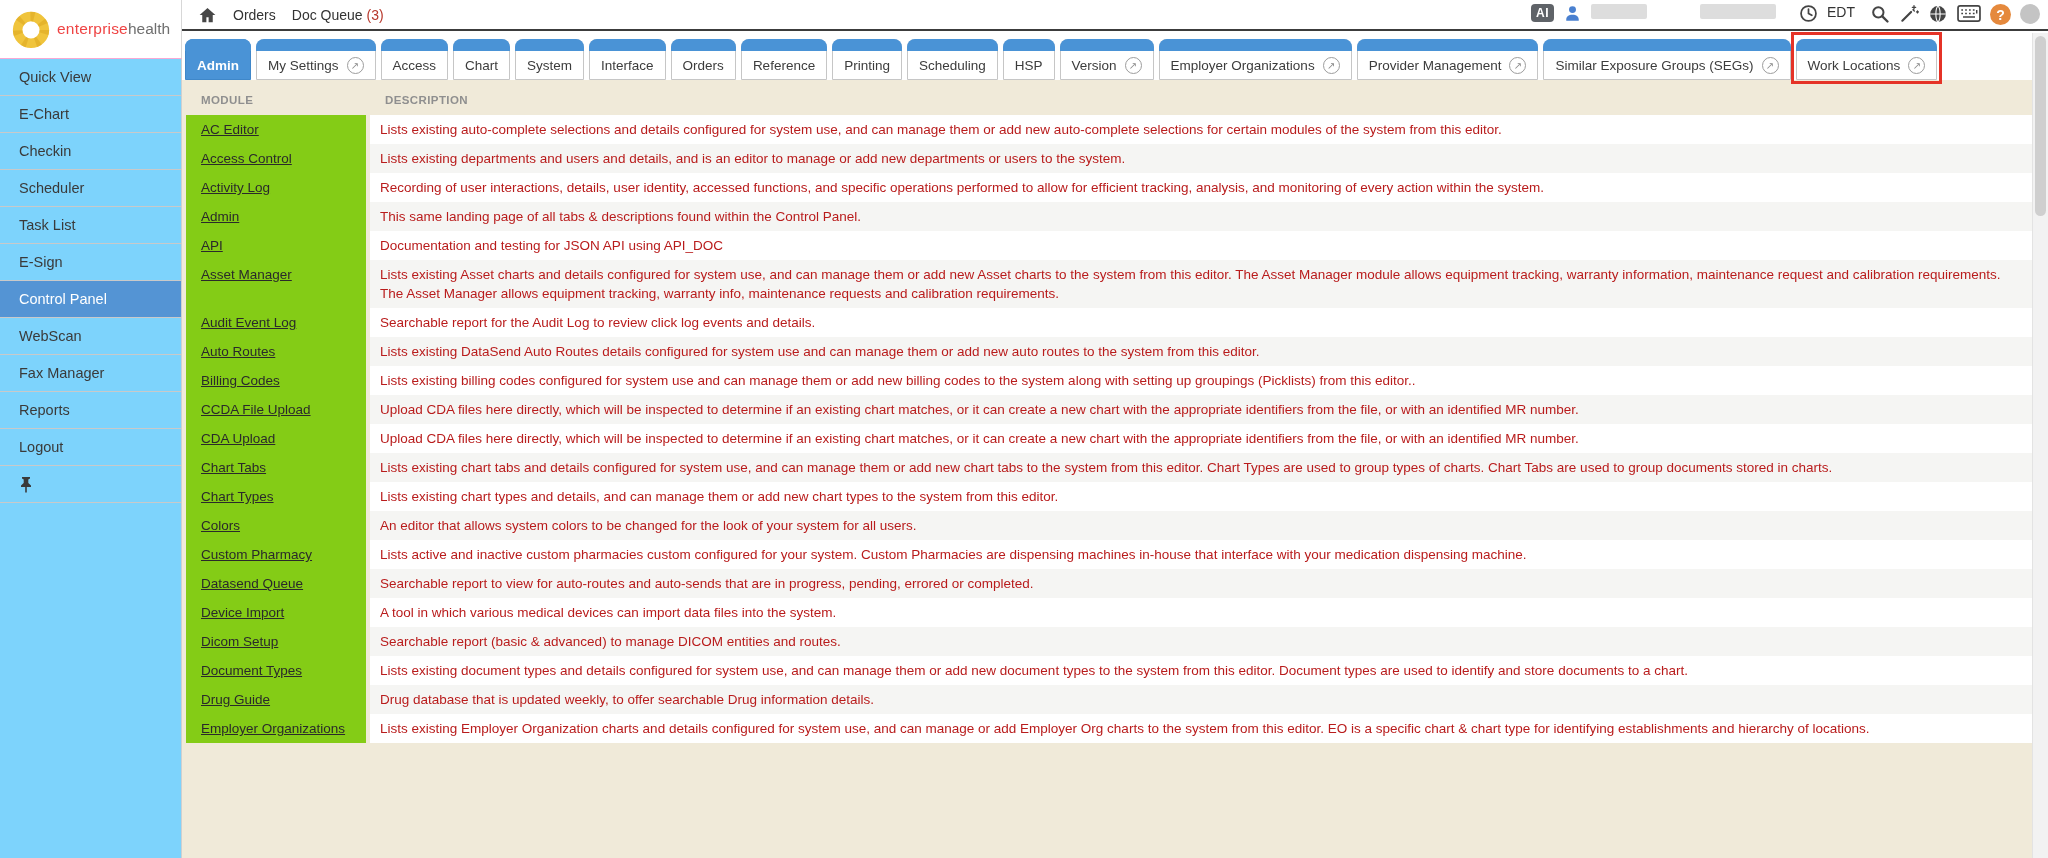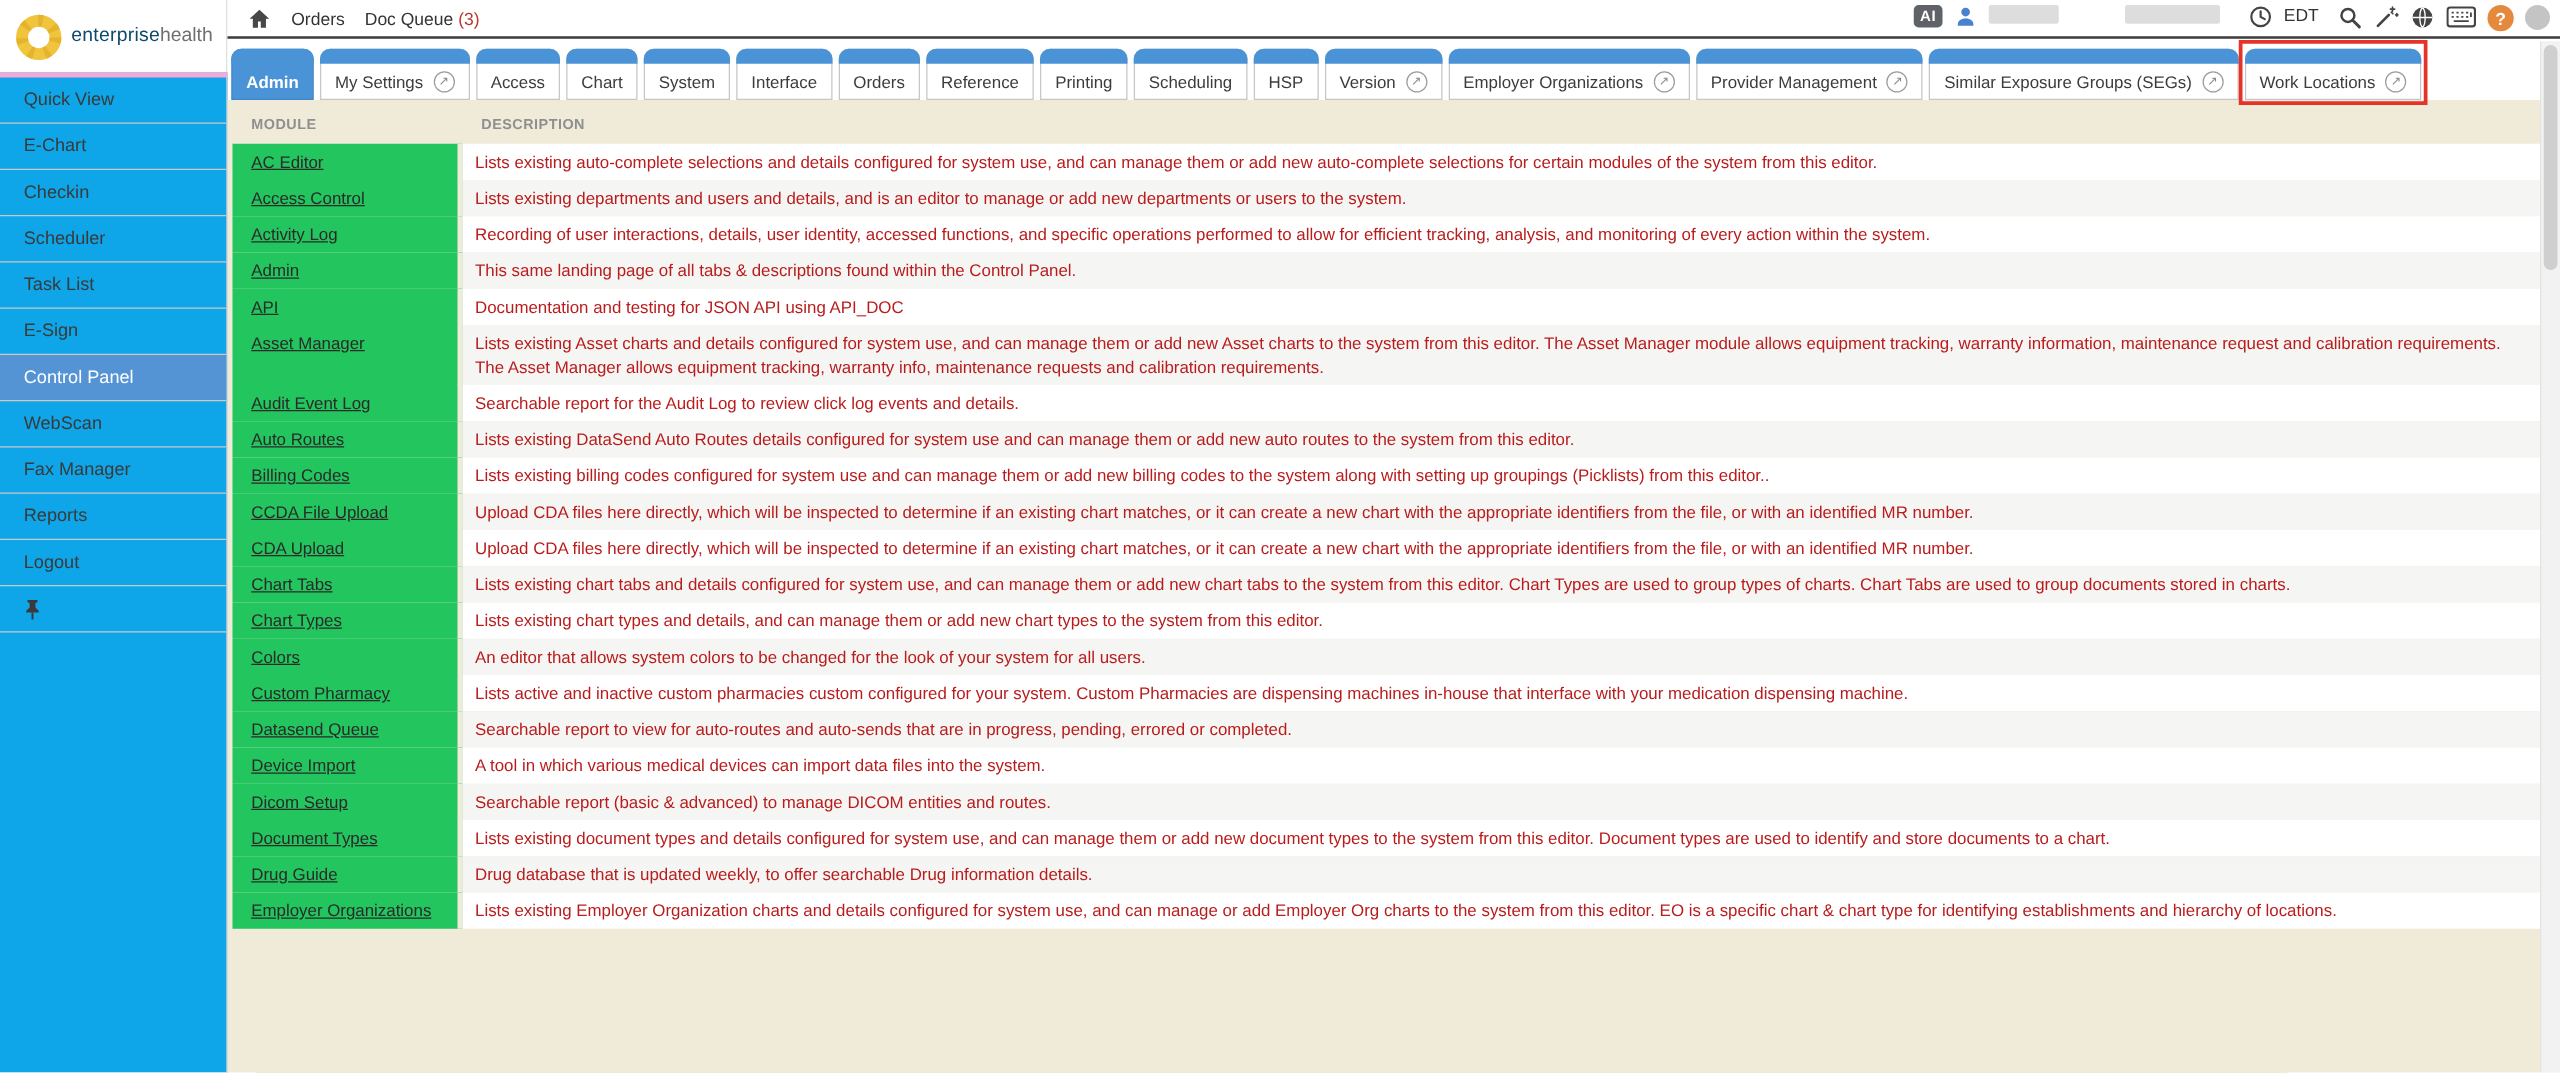--- a/index.html
+++ b/index.html
@@ -3,21 +3,21 @@
 <meta charset="utf-8">
 <style>
   * { box-sizing: border-box; margin: 0; padding: 0; }
   body { font-family: "Liberation Sans", "DejaVu Sans", sans-serif; background: #fff; }
   #app { position: relative; width: 2048px; height: 858px; overflow: hidden; background: #fff; }
 
   
   .logo-box { position: absolute; left: 0; top: 0; width: 182px; height: 58px;
     background: #fff; display: flex; align-items: center; padding-left: 10px; gap: 5px;
     border-right: 1px solid #d7d7d7; }
-  .brand-light { font-size: 15.5px; color: #0c4a6e; letter-spacing: .2px; }
+  .brand-light { font-size: 15.5px; color: #ef4444; letter-spacing: .2px; }
   .brand-bold { font-size: 15.5px; color: #6f6f6f; font-weight: normal; }
 
   
   .topbar { position: absolute; left: 182px; top: 0; right: 0; height: 31px;
     background: #fff; border-bottom: 2px solid #3c3c3c;
     display: flex; align-items: center; gap: 16px; padding: 0 8px 0 16px; }
   .topbar a { text-decoration: none; color: #333; font-size: 14px; cursor: pointer; }
   .topbar .count { color: #b7382c; }
   .tb-icon { display: inline-flex; align-items: center; }
   .topbar-right { margin-left: auto; display: flex; align-items: flex-start; gap: 9px; }
@@ -44,36 +44,36 @@
   .tab.active { background: #4a93d6; border-color: #3f87c9; }
   .tab.active .tab-label { color: #fff; font-weight: bold; }
   .ext-icon { width: 17px; height: 17px; border: 1px solid #9d9d9d; border-radius: 50%;
     color: #8a8a8a; font-size: 10px; display: inline-flex; align-items: center;
     justify-content: center; line-height: 1; }
   .highlight-box { position: absolute; top: -8px; left: -6px; right: -6px; bottom: -5px;
     border: 3px solid #e53327; pointer-events: none; z-index: 5; }
 
   
   .sidebar { position: absolute; left: 0; top: 58px; width: 182px; bottom: 0;
-    background: #0ea5e9; border-right: 1px solid #cfcfcf; border-top: 4px solid #f9a8d4; }
+    background: #7dd3fc; border-right: 1px solid #cfcfcf; border-top: 1px solid #f9a8d4; }
   .side-item { height: 37px; line-height: 37px; padding-left: 19px; font-size: 14.5px;
     color: #3a3a3a; border-bottom: 1px solid #c9c9c9; cursor: pointer; }
   .side-item.selected { background: #5494d4; color: #fff; }
   .pin-row { height: 37px; display: flex; align-items: center; padding-left: 19px;
     border-bottom: 1px solid #c9c9c9; cursor: pointer; }
 
   
   .content { position: absolute; left: 182px; top: 80px; right: 16px; bottom: 0;
     background: #f0ead9; padding: 14px 0 0 4px; overflow: hidden; }
   table { border-collapse: separate; border-spacing: 0; width: 100%; table-layout: fixed; }
   th { font-size: 11.5px; color: #8f8f8f; font-weight: bold; text-align: left;
     letter-spacing: .4px; padding: 0 10px 9px 15px; }
   th.col-mod { width: 184px; }
   td { font-size: 13.5px; line-height: 19px; vertical-align: top; }
-  td.mod { width: 184px; background: #22c55e; padding: 5px 10px 5px 15px;
+  td.mod { width: 184px; background: #84cc16; padding: 5px 10px 5px 15px;
     border-right: 4px solid #f0ead9; }
   td.desc { padding: 5px 14px 5px 10px; color: #b91c1c; background: #fff; }
   tr:nth-child(even) td.desc { background: #f5f5f3; }
   .module-link { color: #2a2a2a; text-decoration: underline; cursor: pointer; }
 
   
   .scrollbar { position: absolute; right: 0; top: 33px; width: 16px; bottom: 0;
     background: #f2f2f2; border-left: 1px solid #e3e3e3; }
   .scroll-thumb { position: absolute; top: 3px; left: 2px; width: 11px; height: 180px;
     background: #cfcfcf; border-radius: 6px; }

